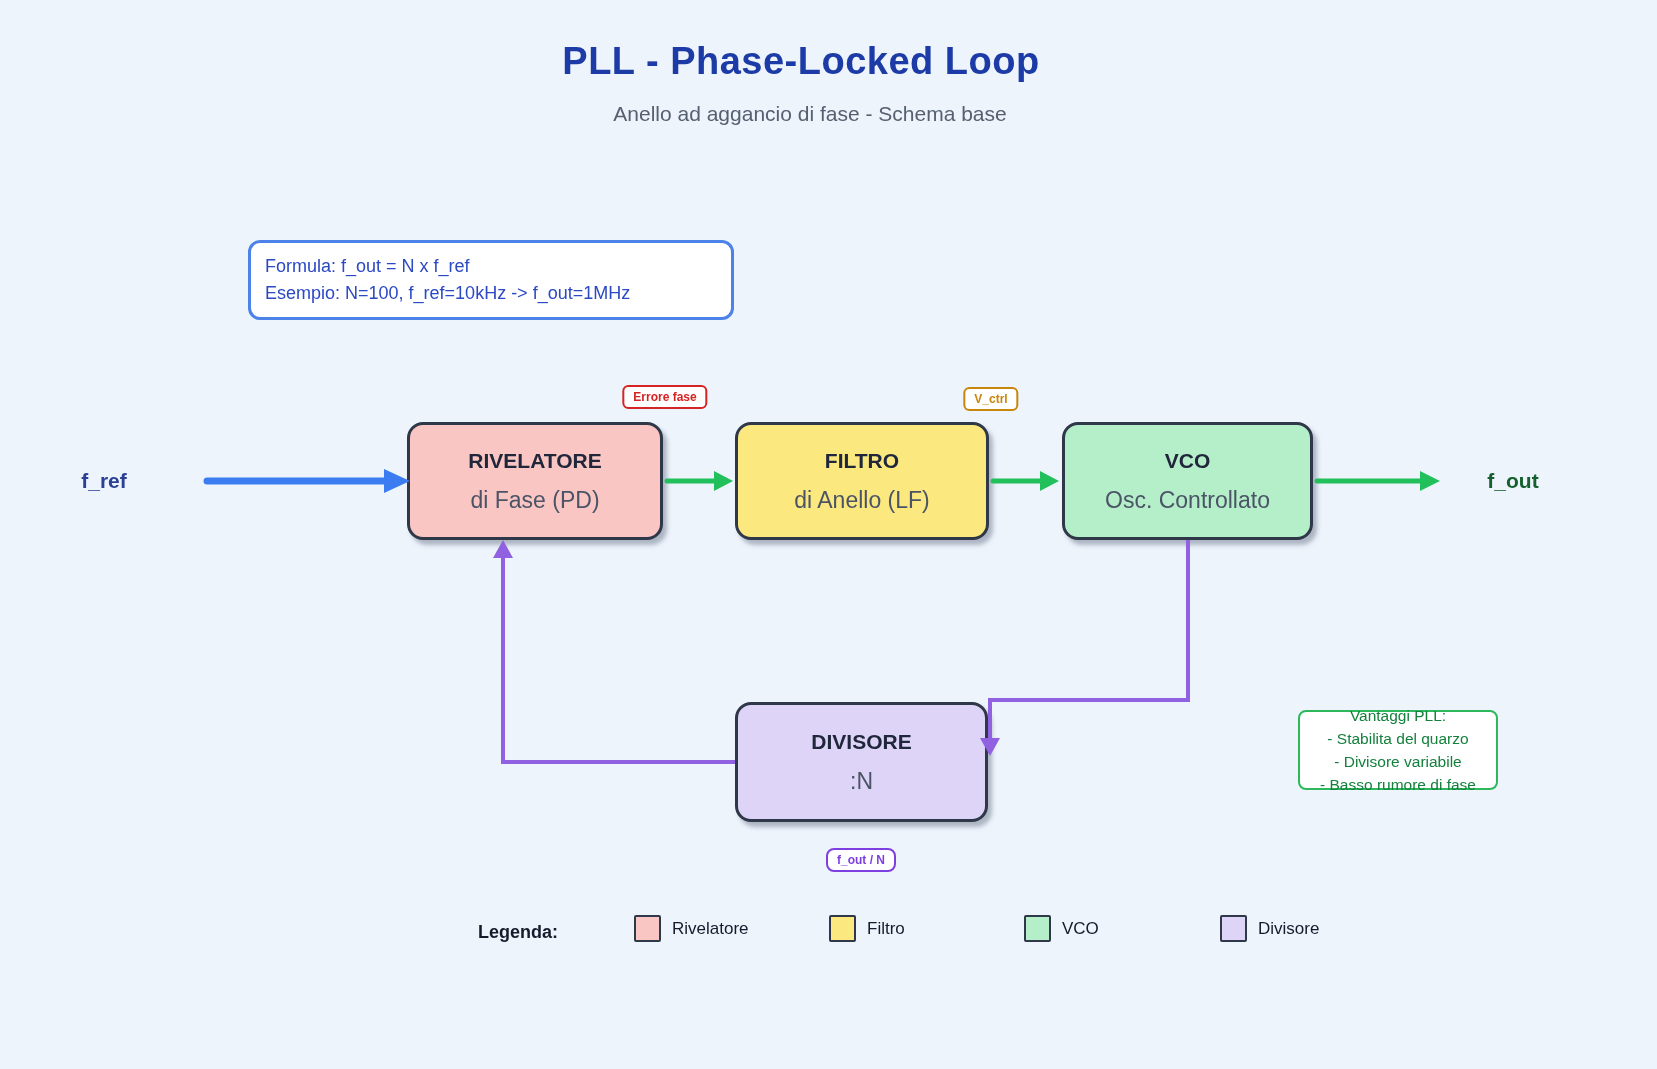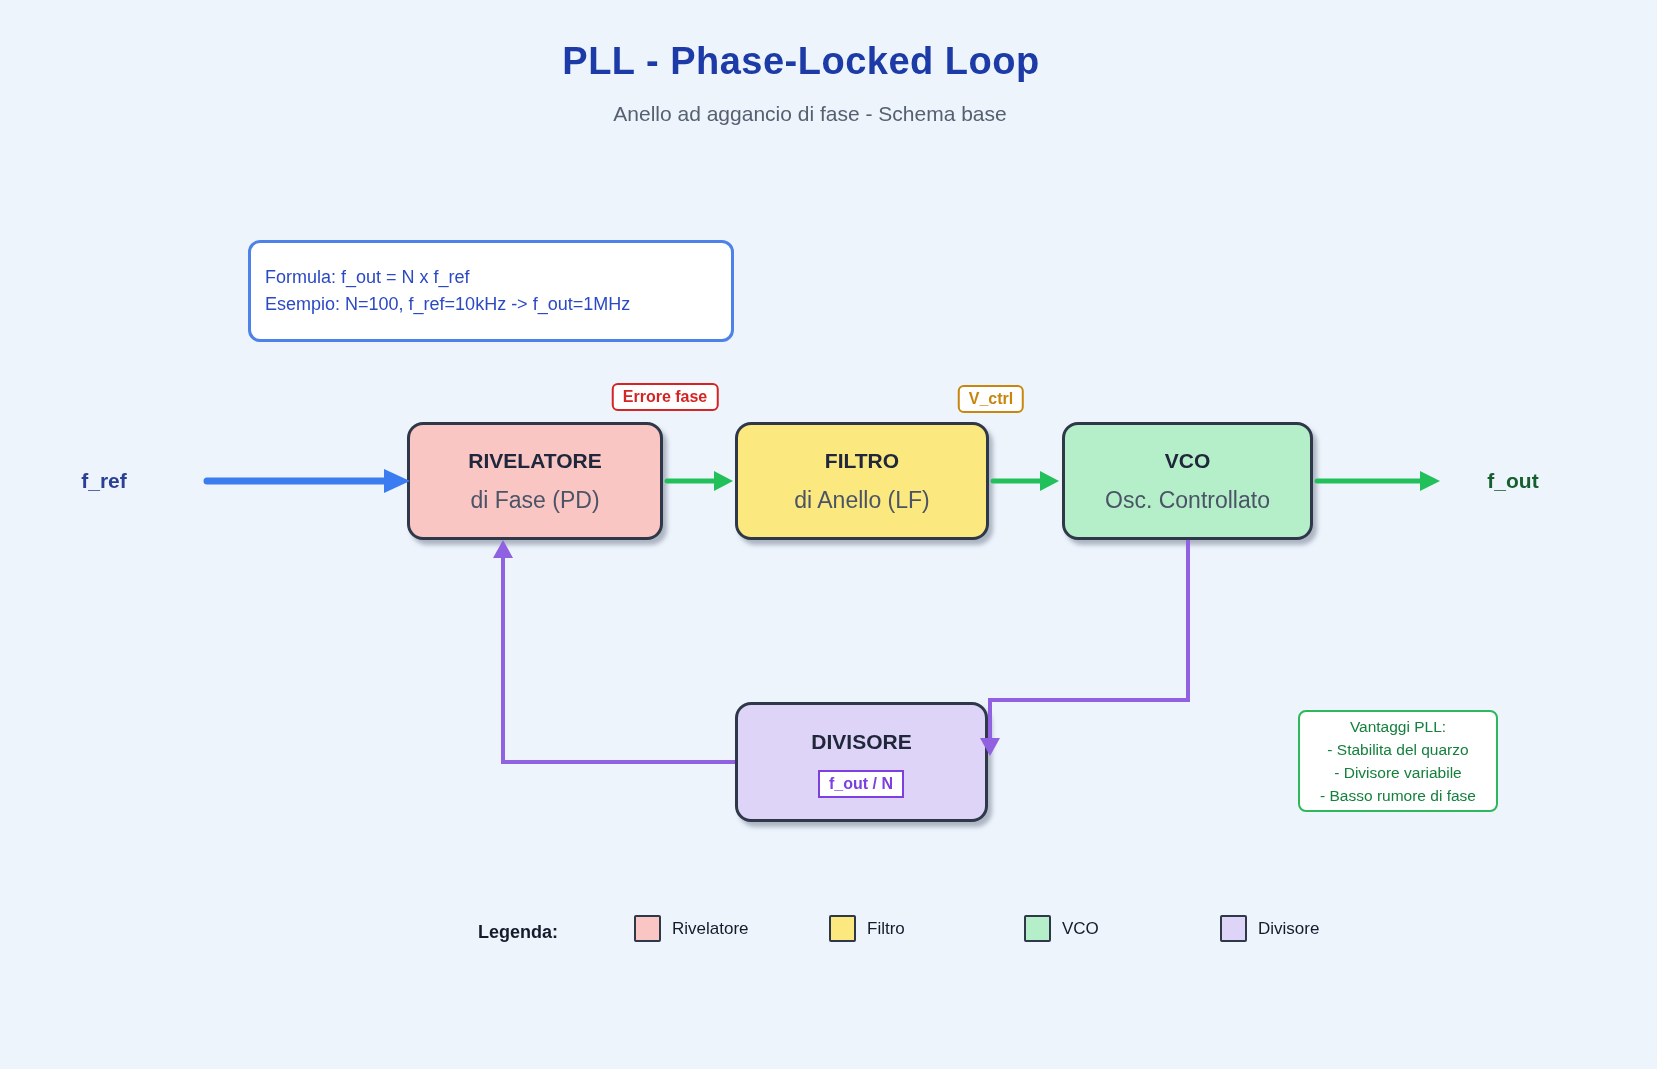--- a/index.html
+++ b/index.html
@@ -31,45 +31,45 @@
   body{font-family:"Liberation Sans","DejaVu Sans",sans-serif;background:var(--bg);}
   .canvas{position:relative;width:1657px;height:1069px;background:var(--bg);overflow:hidden;}
 
   .title{position:absolute;left:0;top:40px;width:1570px;text-align:center;
          font-size:38px;font-weight:bold;color:var(--title-color);letter-spacing:.5px;margin-left:16px;}
   .subtitle{position:absolute;left:0;top:102px;width:1570px;text-align:center;
          font-size:21px;color:var(--subtitle-color);margin-left:25px;}
 
   .formula-box{position:absolute;left:248px;top:240px;width:452px;height:64px;
          background:#ffffff;border:3px solid var(--formula-border);border-radius:12px;
-         padding:16px 14px;box-sizing:content-box;display:flex;flex-direction:column;justify-content:center;}
+         padding:5px 14px;box-sizing:content-box;display:flex;flex-direction:column;justify-content:center;}
   .formula-box div{font-size:18px;line-height:27px;color:var(--formula-text);white-space:nowrap;}
 
   .block{position:absolute;height:118px;background:#fff;border:3px solid var(--block-border);
          border-radius:16px;display:flex;flex-direction:column;align-items:center;justify-content:center;
          gap:14px;box-shadow:4px 5px 4px rgba(110,120,140,.5);z-index:1;box-sizing:border-box;}
   .block-title{font-size:21px;font-weight:bold;color:var(--block-title-color);}
   .block-sub{font-size:23px;color:var(--block-subtitle-color);text-align:right;}
   .rivelatore{left:407px;top:422px;width:256px;background:var(--fill-rivelatore);}
   .filtro{left:735px;top:422px;width:254px;background:var(--fill-filtro);}
   .vco{left:1062px;top:422px;width:251px;background:var(--fill-vco);}
   .divisore{left:735px;top:702px;width:253px;height:120px;background:var(--fill-divisore);}
 
   .edge-label{position:absolute;transform:translate(-50%,-50%);background:#ffffff;
-         font-size:16px;font-weight:bold;padding:3px 9px;border:2px solid;border-radius:6px;
+         font-size:12px;font-weight:bold;padding:3px 9px;border:2px solid;border-radius:6px;
          white-space:nowrap;z-index:10;}
   .lbl-red{left:665px;top:397px;color:var(--label-red);border-color:var(--label-red);}
   .lbl-orange{left:991px;top:399px;color:var(--label-orange);border-color:var(--label-orange);}
-  .lbl-purple{left:861px;top:784px;color:var(--label-purple);border-color:var(--label-purple);border-radius:0;}
+  .lbl-purple{left:861px;top:860px;color:var(--label-purple);border-color:var(--label-purple);border-radius:8px;}
 
   .io-label{position:absolute;transform:translate(-50%,-50%);font-size:21px;font-weight:bold;z-index:2;}
   .fref{left:104px;top:481px;color:var(--input-color);}
   .fout{left:1513px;top:481px;color:var(--output-color);}
 
-  .adv-box{position:absolute;left:1298px;top:710px;width:200px;height:102px;background:#ffffff;
+  .adv-box{position:absolute;left:1298px;top:710px;width:200px;height:80px;background:#ffffff;
          border:2px solid var(--adv-border);border-radius:8px;display:flex;flex-direction:column;
          justify-content:center;align-items:center;box-sizing:border-box;z-index:2;}
   .adv-box div{font-size:15.5px;line-height:23px;color:var(--adv-text);white-space:nowrap;}
 
   .legend-title{position:absolute;left:478px;top:922px;font-size:18px;font-weight:bold;color:var(--legend-color);}
   .legend-item{position:absolute;top:915px;display:flex;align-items:center;gap:11px;}
   .li-0{left:634px;} .li-1{left:829px;} .li-2{left:1024px;} .li-3{left:1220px;}
   .swatch{width:27px;height:27px;border:2px solid var(--block-border);border-radius:2px;box-sizing:border-box;}
   .sw-rivelatore{background:var(--fill-rivelatore);} .sw-filtro{background:var(--fill-filtro);}
   .sw-vco{background:var(--fill-vco);} .sw-divisore{background:var(--fill-divisore);}

